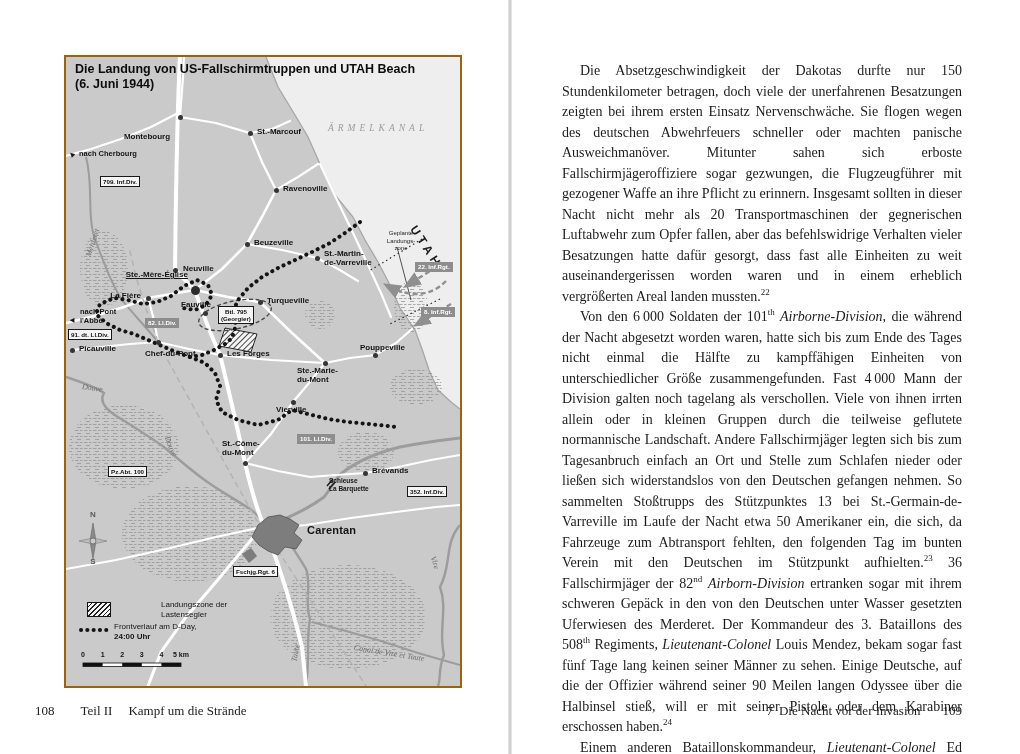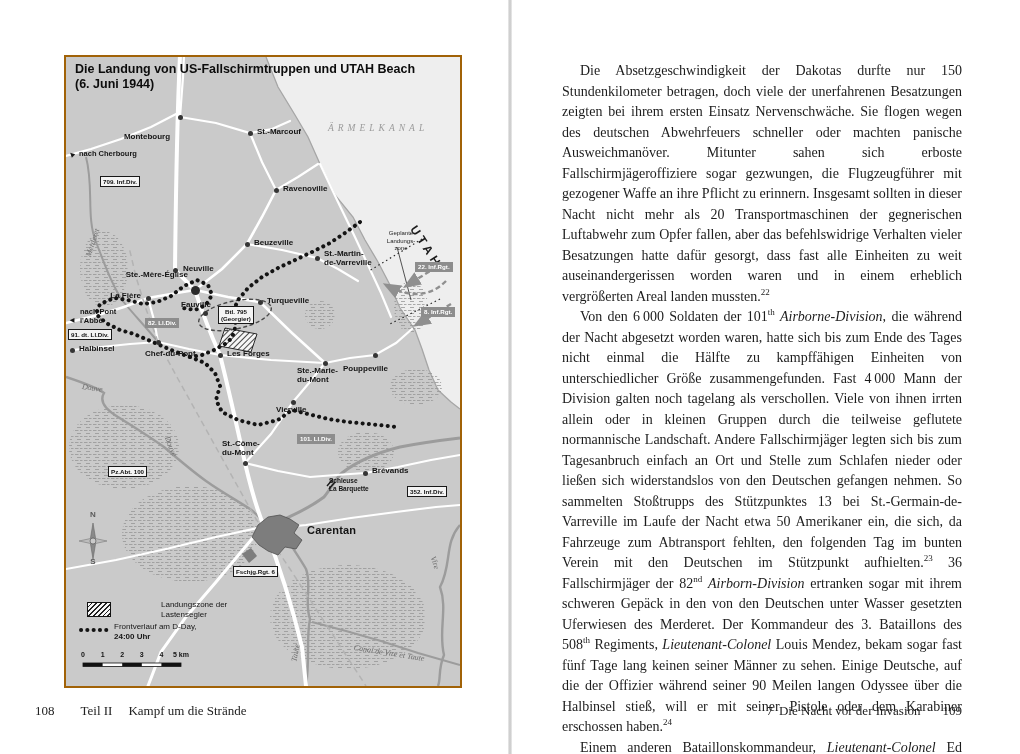--- a/index.html
+++ b/index.html
@@ -253,49 +253,49 @@
             <span class="town-dot" style="left: 178.5px; top: 184.5px;"></span>
             <span class="town-label left" style="left: 188px; top: 182px;">
               <span>Beuzeville</span>
             </span>
             <span class="town-dot" style="left: 248.5px; top: 198.5px;"></span>
             <span class="town-label left" style="left: 258px; top: 193px;">
               <span>St.-Martin-</span>
               <span>de-Varreville</span>
             </span>
             <span class="town-dot big" style="left: 124.5px; top: 228.5px;"></span>
-            <span class="town-label right" style="left: 122px; top: 214px;">
+            <span class="town-label right" style="left: 122px; top: 214px; text-decoration: underline;">
               <span>Ste.-Mère-Église</span>
             </span>
             <span class="town-dot" style="left: 136.5px; top: 253.5px;"></span>
             <span class="town-label center" style="left: 130px; top: 244px;">
               <span>Fauville</span>
             </span>
             <span class="town-dot" style="left: 191.5px; top: 242.5px;"></span>
             <span class="town-label left" style="left: 201px; top: 240px;">
               <span>Turqueville</span>
             </span>
             <span class="town-dot" style="left: 79.5px; top: 238.5px;"></span>
             <span class="town-label right" style="left: 75px; top: 235px;">
               <span>La Fière</span>
             </span>
             <span class="town-dot" style="left: 3.5px; top: 290.5px;"></span>
             <span class="town-label left" style="left: 13px; top: 288px;">
-              <span>Halbinsel</span>
+              <span>Picauville</span>
             </span>
             <span class="town-dot" style="left: 89.5px; top: 282.5px;"></span>
             <span class="town-label left" style="left: 79px; top: 293px;">
               <span>Chef-du-Pont</span>
             </span>
             <span class="town-dot" style="left: 151.5px; top: 295.5px;"></span>
             <span class="town-label left" style="left: 161px; top: 293px;">
               <span>Les Forges</span>
             </span>
             <span class="town-dot" style="left: 306.5px; top: 295.5px;"></span>
-            <span class="town-label left" style="left: 277px; top: 287px; margin-top: 21px;">
+            <span class="town-label left" style="left: 294px; top: 287px;">
               <span>Pouppeville</span>
             </span>
             <span class="town-dot" style="left: 256.5px; top: 303.5px;"></span>
             <span class="town-label left" style="left: 231px; top: 310px;">
               <span>Ste.-Marie-</span>
               <span>du-Mont</span>
             </span>
             <span class="town-dot" style="left: 224.5px; top: 342.5px;"></span>
             <span class="town-label left" style="left: 210px; top: 349px;">
               <span>Vierville</span>

